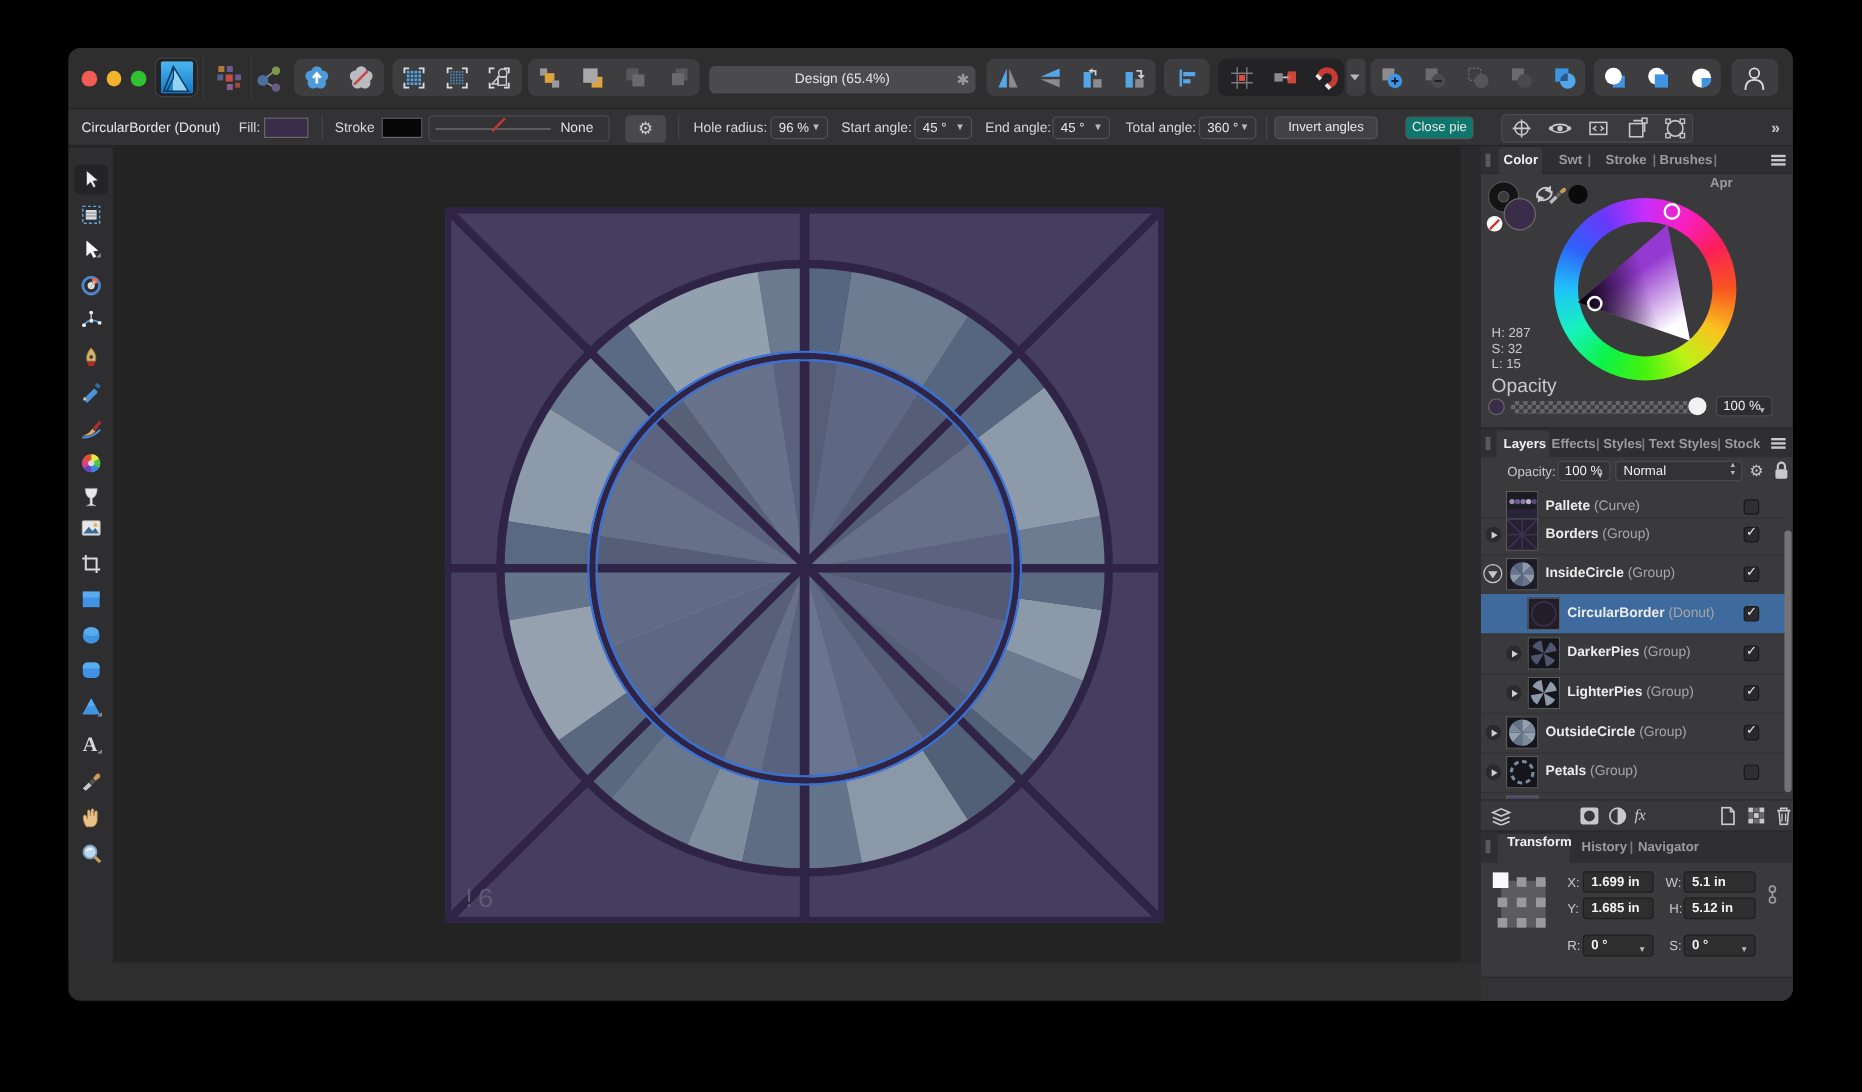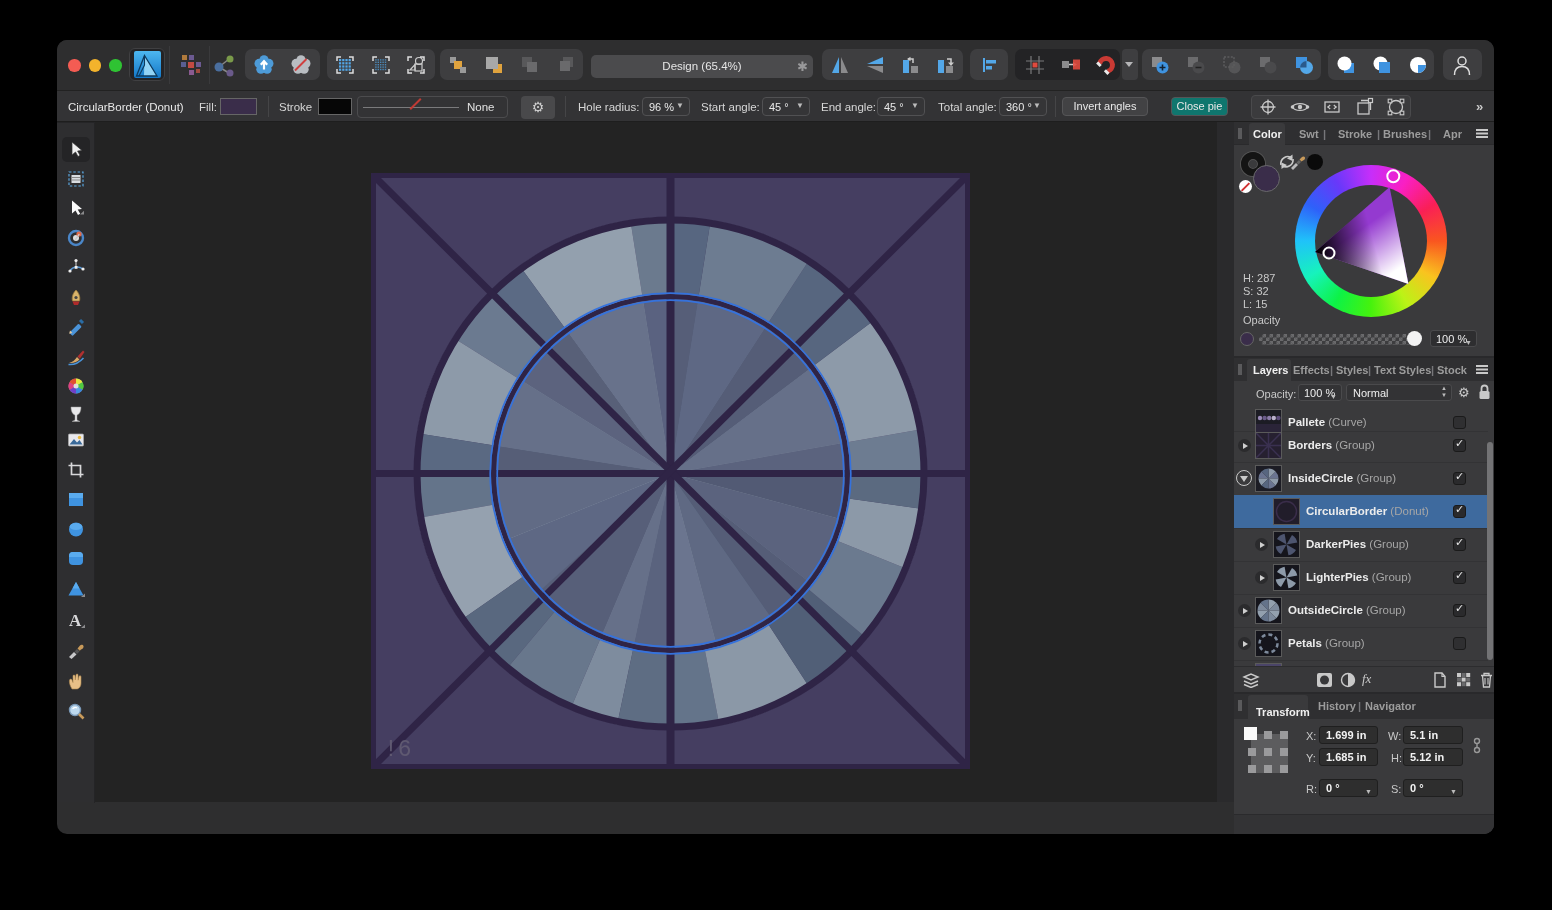--- a/index.html
+++ b/index.html
@@ -477,21 +477,21 @@
 <div class="abs" style="left:0;top:0;width:260px;height:23px;background:#2f2f31;border-bottom:1px solid #2a2a2c;">
 <div class="abs" style="left:4px;top:6px;width:2px;height:11px;border-left:2px solid #5a5a5c;border-right:2px solid #5a5a5c;"></div>
 <div class="abs" style="left:15px;top:1px;width:36px;height:22px;background:#3a3a3c;border-radius:3px 3px 0 0;"></div>
 <div class="tab tabsel" style="left:19px;">Color</div>
 <div class="tab" style="left:65px;">Swt</div>
 <div class="tab" style="left:89px;color:#77777a;">|</div>
 <div class="tab" style="left:104px;">Stroke</div>
 <div class="tab" style="left:143px;color:#77777a;">|</div>
 <div class="tab" style="left:149px;">Brushes</div>
 <div class="tab" style="left:194px;color:#77777a;">|</div>
-<div class="tab" style="left:209px;">Apr</div>
+<div class="tab" style="left:191px;margin-top:19px;">Apr</div>
 <div class="abs" style="left:242px;top:7px;width:12px;height:2px;background:#c9c9c9;box-shadow:0 3.5px 0 #c9c9c9,0 7px 0 #c9c9c9;"></div>
 </div>
 <div class="abs" style="left:7px;top:30px;width:24px;height:24px;border-radius:50%;border:7px solid #141414;box-shadow:0 0 0 1px #555, inset 0 0 0 1px #555;"></div>
 <div class="abs" style="left:19px;top:43px;width:27px;height:27px;border-radius:50%;background:#3a2d4a;border:1.5px solid #6a6a6c;"></div>
 <div class="abs" style="left:44px;top:31px;"><svg width="18" height="16" viewBox="0 0 18 16" style="">
           <path d="M3 12 A7 7 0 0 1 14 5" fill="none" stroke="#c9c9c9" stroke-width="1.6"></path>
           <path d="M14.5 1.5 L14.5 8 L9 5.5 Z" fill="#c9c9c9"></path>
           <path d="M15 6 A7 7 0 0 1 4 12.5" fill="none" stroke="#c9c9c9" stroke-width="1.6"></path>
           <path d="M3.5 16 L3.5 9.5 L9 12 Z" fill="#c9c9c9"></path>
         </svg></div>
@@ -516,21 +516,21 @@
               <stop offset="1" stop-color="#000"></stop>
             </linearGradient>
           </defs>
           <polygon points="94.6,22.1 20.0,86.9 113.4,119.0" fill="#943ad0"></polygon>
           <polygon points="94.6,22.1 20.0,86.9 113.4,119.0" fill="url(#tw)"></polygon>
           <polygon points="94.6,22.1 20.0,86.9 113.4,119.0" fill="url(#tb)"></polygon>
           <circle cx="98.3" cy="11.2" r="6" fill="none" stroke="#fff" stroke-width="2"></circle>
           <circle cx="34" cy="88" r="5.5" fill="none" stroke="#fff" stroke-width="2"></circle>
         </svg></div>
 <div class="abs" style="left:9px;top:150px;font-size:11px;color:#c9c9c9;line-height:13px;">H: 287<br>S: 32<br>L: 15</div>
-<div class="abs" style="left:9px;top:192px;font-size:11px;color:#c9c9c9;">Opacity</div>
+<div class="abs" style="left:9px;top:192px;font-size:16px;color:#c9c9c9;">Opacity</div>
 <div class="abs" style="left:6px;top:210px;width:14px;height:14px;border-radius:50%;background:#3a2d4a;border:1px solid #666;"></div>
 <div class="abs" style="left:25px;top:212px;width:159px;height:11px;border-radius:6px;background-image:linear-gradient(45deg,#6a6a6c 25%,transparent 25%,transparent 75%,#6a6a6c 75%),linear-gradient(45deg,#6a6a6c 25%,transparent 25%,transparent 75%,#6a6a6c 75%);background-size:7px 7px;background-position:0 0,3.5px 3.5px;background-color:#3d3d3f;"></div>
 <div class="abs" style="left:173px;top:209px;width:15px;height:15px;border-radius:50%;background:#f2f2f2;"></div>
 <div class="abs" style="left:196px;top:208px;width:47px;height:17px;background:#2e2e30;border:1px solid #4a4a4c;border-radius:3px;color:#eee;font-size:11px;line-height:16px;padding-left:5px;">100 %<span style="position:absolute;right:4px;top:4px;font-size:7px;color:#bbb;">▼</span></div>
 <div class="abs" style="left:0;top:234px;width:260px;height:2px;background:#29292b;"></div>
 <div class="abs" style="left:0;top:236px;width:260px;height:23px;background:#2f2f31;">
 <div class="abs" style="left:4px;top:6px;width:2px;height:11px;border-left:2px solid #5a5a5c;border-right:2px solid #5a5a5c;"></div>
 <div class="abs" style="left:13px;top:1px;width:44px;height:22px;background:#3a3a3c;border-radius:3px 3px 0 0;"></div>
 <div class="tab tabsel" style="left:19px;">Layers</div>
 <div class="tab" style="left:59px;">Effects</div>
@@ -680,21 +680,21 @@
           </svg></div>
 <div class="abs" style="left:246px;top:5px;"><svg width="13" height="16" viewBox="0 0 13 16" style="">
             <path d="M1 3.5 L12 3.5 M4 3.5 L4 1.5 L9 1.5 L9 3.5 M2.5 3.5 L3.5 15 L9.5 15 L10.5 3.5" fill="none" stroke="#c9c9c9" stroke-width="1.3"></path>
             <path d="M5 6 L5 12.5 M8 6 L8 12.5" stroke="#c9c9c9" stroke-width="1.1"></path>
           </svg></div>
 </div>
 <div class="abs" style="left:0;top:570px;width:260px;height:2px;background:#29292b;"></div>
 <div class="abs" style="left:0;top:572px;width:260px;height:25px;background:#2f2f31;">
 <div class="abs" style="left:4px;top:6px;width:2px;height:11px;border-left:2px solid #5a5a5c;border-right:2px solid #5a5a5c;"></div>
 <div class="abs" style="left:14px;top:1px;width:60px;height:24px;background:#3a3a3c;border-radius:3px 3px 0 0;"></div>
-<div class="tab tabsel" style="left:22px;top:12px;">Transform</div>
+<div class="tab tabsel" style="left:22px;top:2px;">Transform</div>
 <div class="tab" style="left:84px;top:6px;">History</div>
 <div class="tab" style="left:124px;top:6px;color:#77777a;">|</div>
 <div class="tab" style="left:131px;top:6px;">Navigator</div>
 </div>
 <div class="abs" style="left:17px;top:612px;width:37px;height:39px;background:#5c5c5e;"></div>
 <div class="abs" style="left:14px;top:626px;width:8px;height:8px;background:#9a9a9c;"></div>
 <div class="abs" style="left:14px;top:643px;width:8px;height:8px;background:#9a9a9c;"></div>
 <div class="abs" style="left:30px;top:609px;width:8px;height:8px;background:#9a9a9c;"></div>
 <div class="abs" style="left:30px;top:626px;width:8px;height:8px;background:#9a9a9c;"></div>
 <div class="abs" style="left:30px;top:643px;width:8px;height:8px;background:#9a9a9c;"></div>

